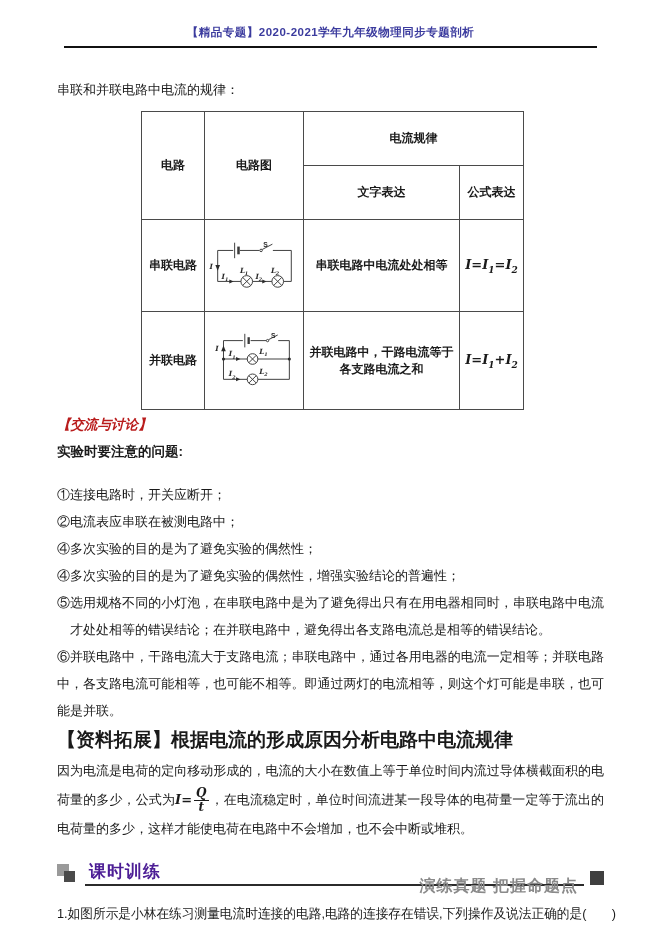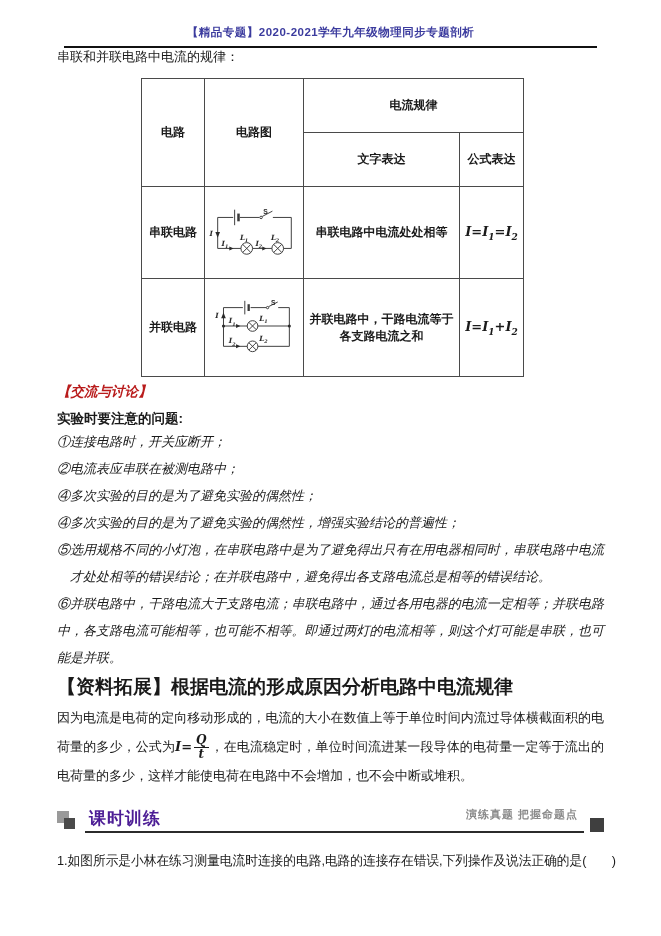--- a/index.html
+++ b/index.html
@@ -7,57 +7,57 @@
   .page {
     width:661px; height:936px; background:#ffffff; margin:0 auto;
     font-family:"Liberation Sans", sans-serif; color:#1a1a1a; position:relative;
     overflow:hidden;
   }
   .header { padding-top:25px; text-align:center; }
   .header-title { font-size:11.5px; font-weight:bold; color:#3b3b9e; letter-spacing:0.5px; }
   .header-rule { border-bottom:2px solid #111; margin:6px 64px 0 64px; }
 
   .content { padding:0 57px; }
-  .intro { font-size:13px; }
+  .intro { margin-top:33px; font-size:13px; }
 
   .table-wrap { margin-top:12px; margin-left:84px; }
   table.rules { border-collapse:collapse; table-layout:fixed; }
   table.rules td, table.rules th {
     border:1px solid #4a4a4a; text-align:center; vertical-align:middle;
     font-size:12px; font-weight:bold; padding:18px 3px;
   }
   .col-circuit { width:63px; } .col-diagram { width:95px; }
   .col-text { width:156px; } .col-formula { width:64px; }
   .hrow1 { height:20px; } .hrow2 { height:27px; }
   .drow { height:60px; }
   .formula { font-family:"DejaVu Serif", serif; font-style:italic; font-weight:bold; font-size:13px; }
   .formula sub { font-size:9px; font-style:italic; }
   svg text { font-family:"DejaVu Serif", serif; font-style:italic; }
   svg .lbl { font-size:7.5px; } svg .sub { font-size:5px; } svg .sw { font-size:7px; font-style:normal; font-family:"Liberation Sans",sans-serif; }
 
   .disc-heading { margin-top:6px; font-size:13.5px; font-weight:bold; font-style:italic; color:#b91c1c; }
   .sub-heading { margin-top:9px; font-size:13.5px; font-weight:bold; }
   .note { font-size:13px; line-height:27px; text-align:justify; }
-  .notes { margin-top:0;font-style:italic; }
+  .notes { margin-top:20px; }
   .note.hang { padding-left:13px; text-indent:-13px; }
 
   .ext-heading { margin-top:3px; font-size:19px; font-weight:bold; }
   .ext-para { font-size:13px; line-height:29px; text-align:justify; margin-top:3px; }
   .exf { font-family:"DejaVu Serif", serif; font-style:italic; font-weight:bold; white-space:nowrap; }
   .frac { display:inline-flex; flex-direction:column; vertical-align:middle; text-align:center; line-height:1.05; font-size:12px; margin:0 2px; }
   .frac .den { border-top:1.2px solid #1a1a1a; padding:0 2px; }
   .frac .num { padding:0 2px; }
 
   .training-bar { margin-top:17px; position:relative; height:30px; }
   .sq-icon { position:absolute; left:0; top:4px; width:22px; height:22px; }
   .sq-icon .sq1 { position:absolute; left:0; top:0; width:12px; height:12px; background:#9a9a9a; }
   .sq-icon .sq2 { position:absolute; left:7px; top:7px; width:11px; height:11px; background:#4a4a4a; }
   .training-title { position:absolute; left:32px; top:0; font-size:17px; font-weight:bold; letter-spacing:1px; color:#4c1d95; }
   .training-rule { position:absolute; left:28px; right:20px; top:24px; border-bottom:2.5px solid #2b2b2b; }
-  .training-tag { position:absolute; right:26px; top:0; font-size:11px; font-weight:bold; color:#8a8a8a; letter-spacing:1px; }
+  .training-tag { position:absolute; right:26px; top:16px; font-size:16px; font-weight:bold; color:#8a8a8a; letter-spacing:1px; }
   .training-end { position:absolute; right:0; top:11px; width:14px; height:14px; background:#3f3f3f; }
 
   .question { margin-top:15px; font-size:13.5px; white-space:nowrap; transform:scaleX(0.94); transform-origin:left center; }
 </style>
 </head>
 <body>
 
 <div class="page">
 
   <div class="header">

